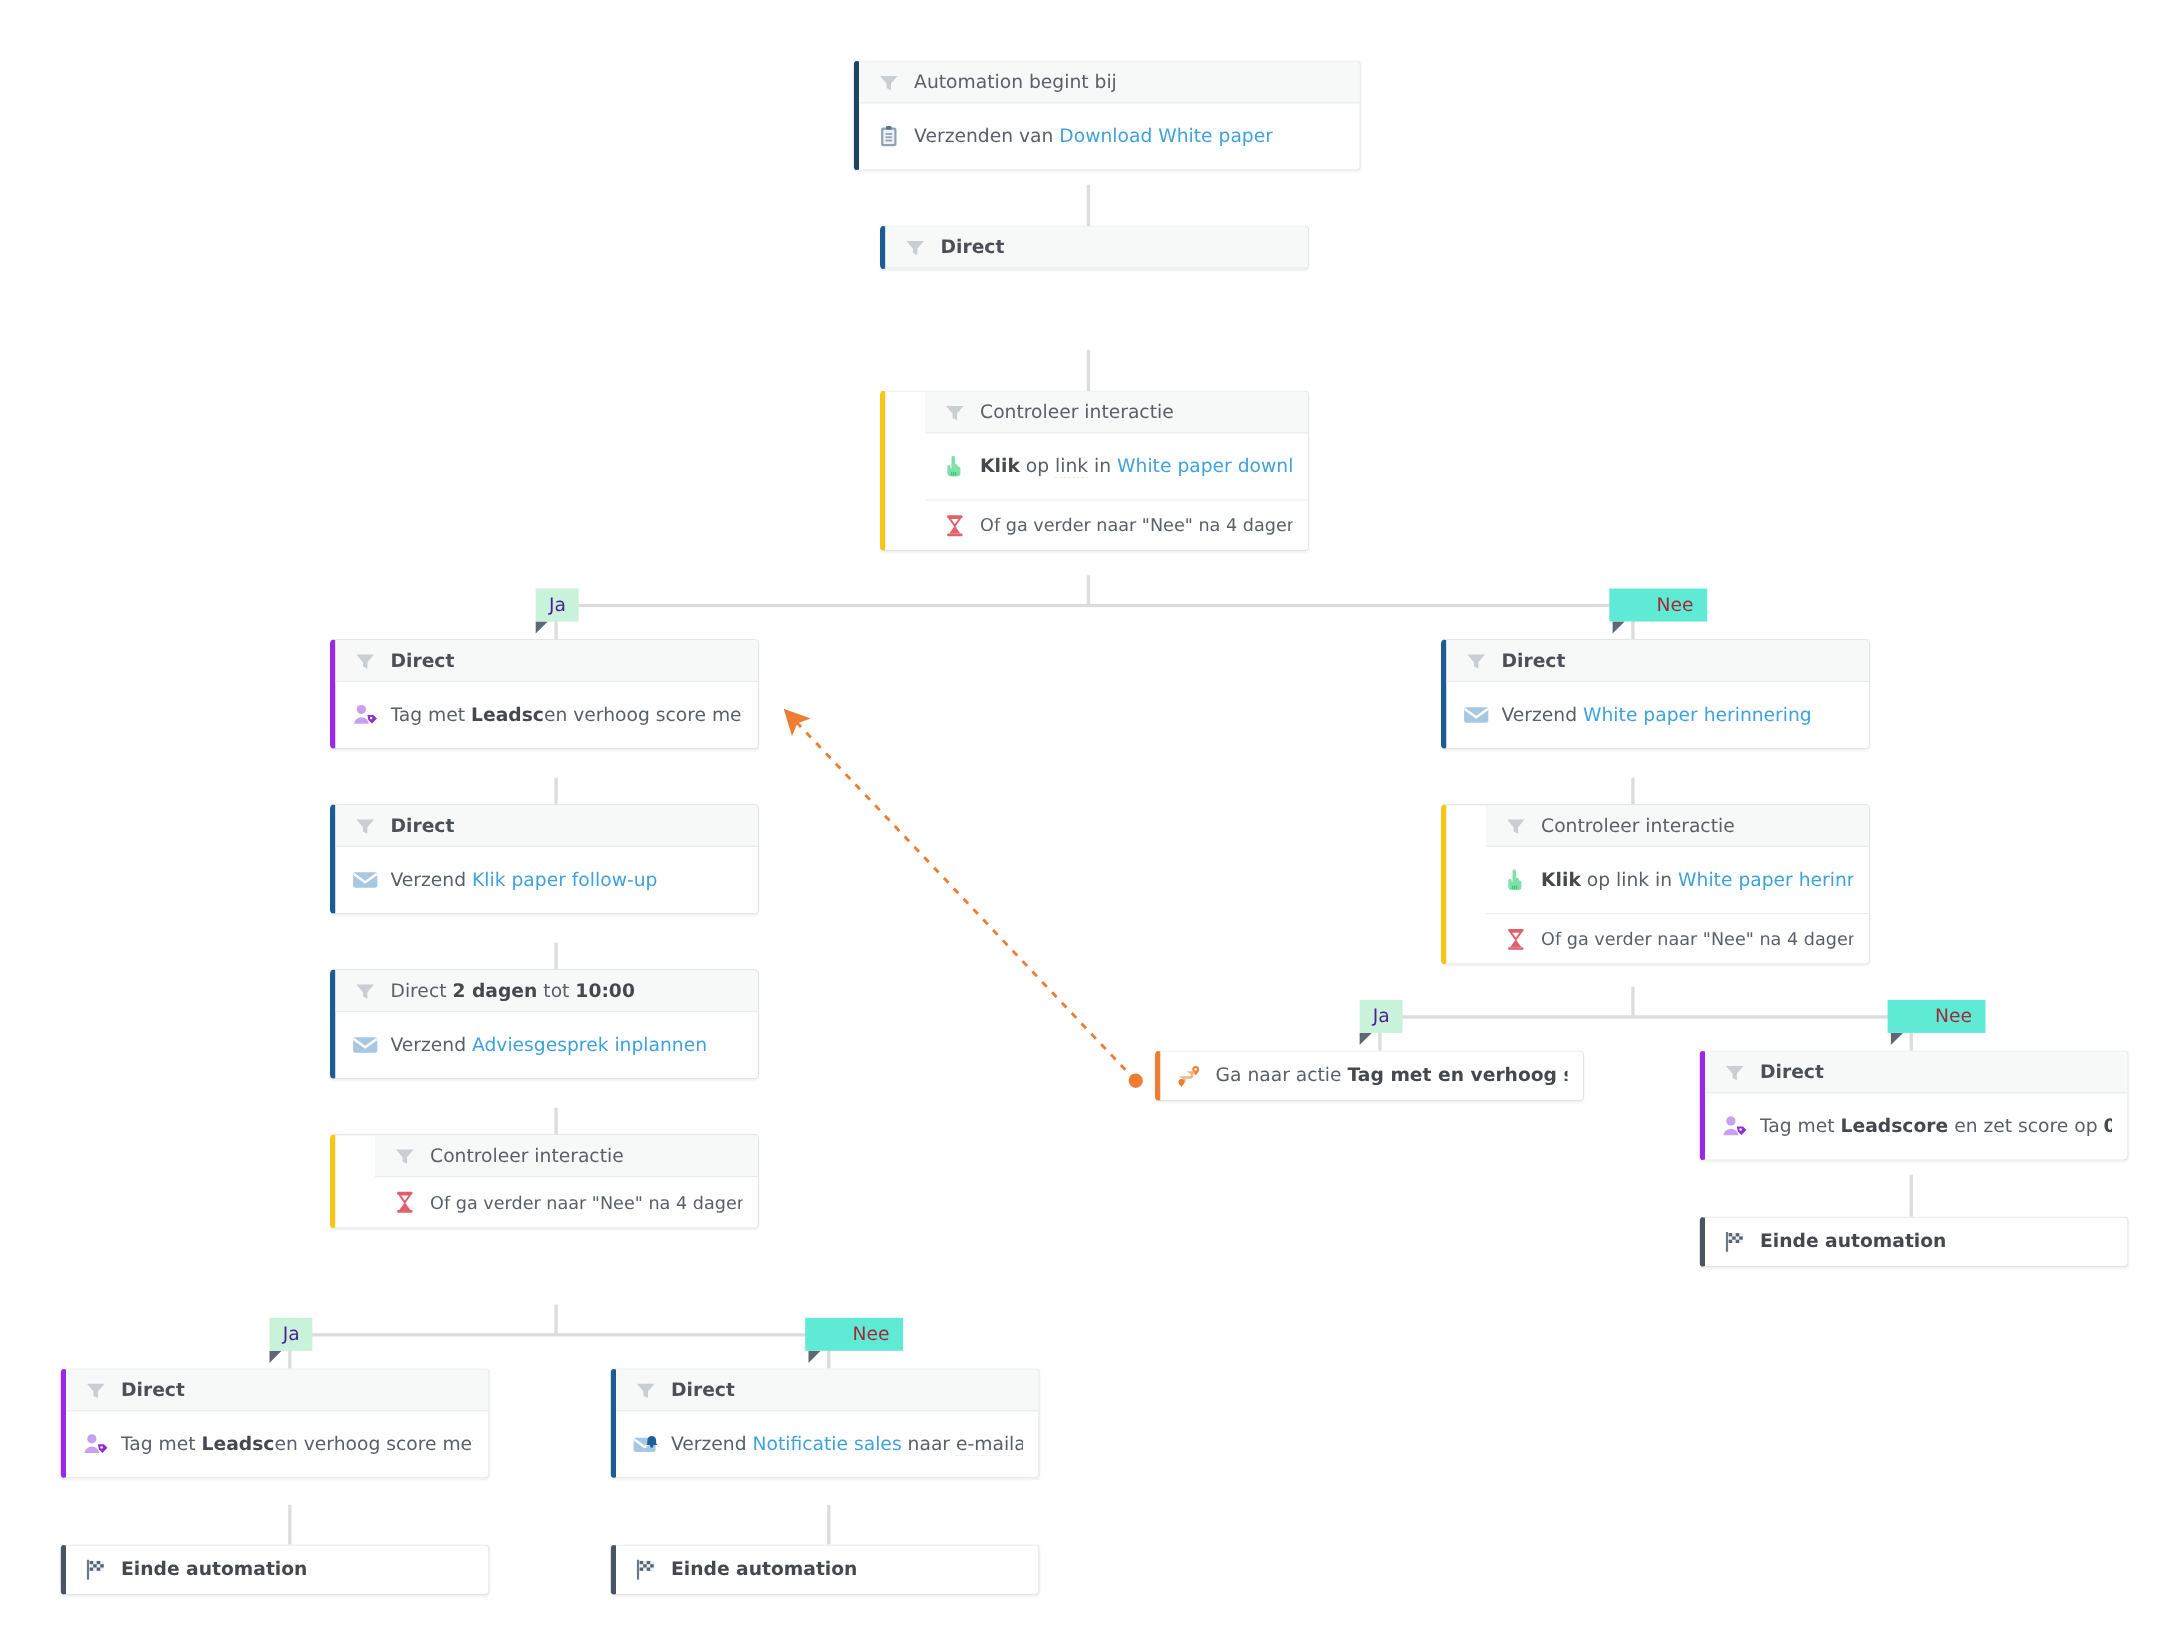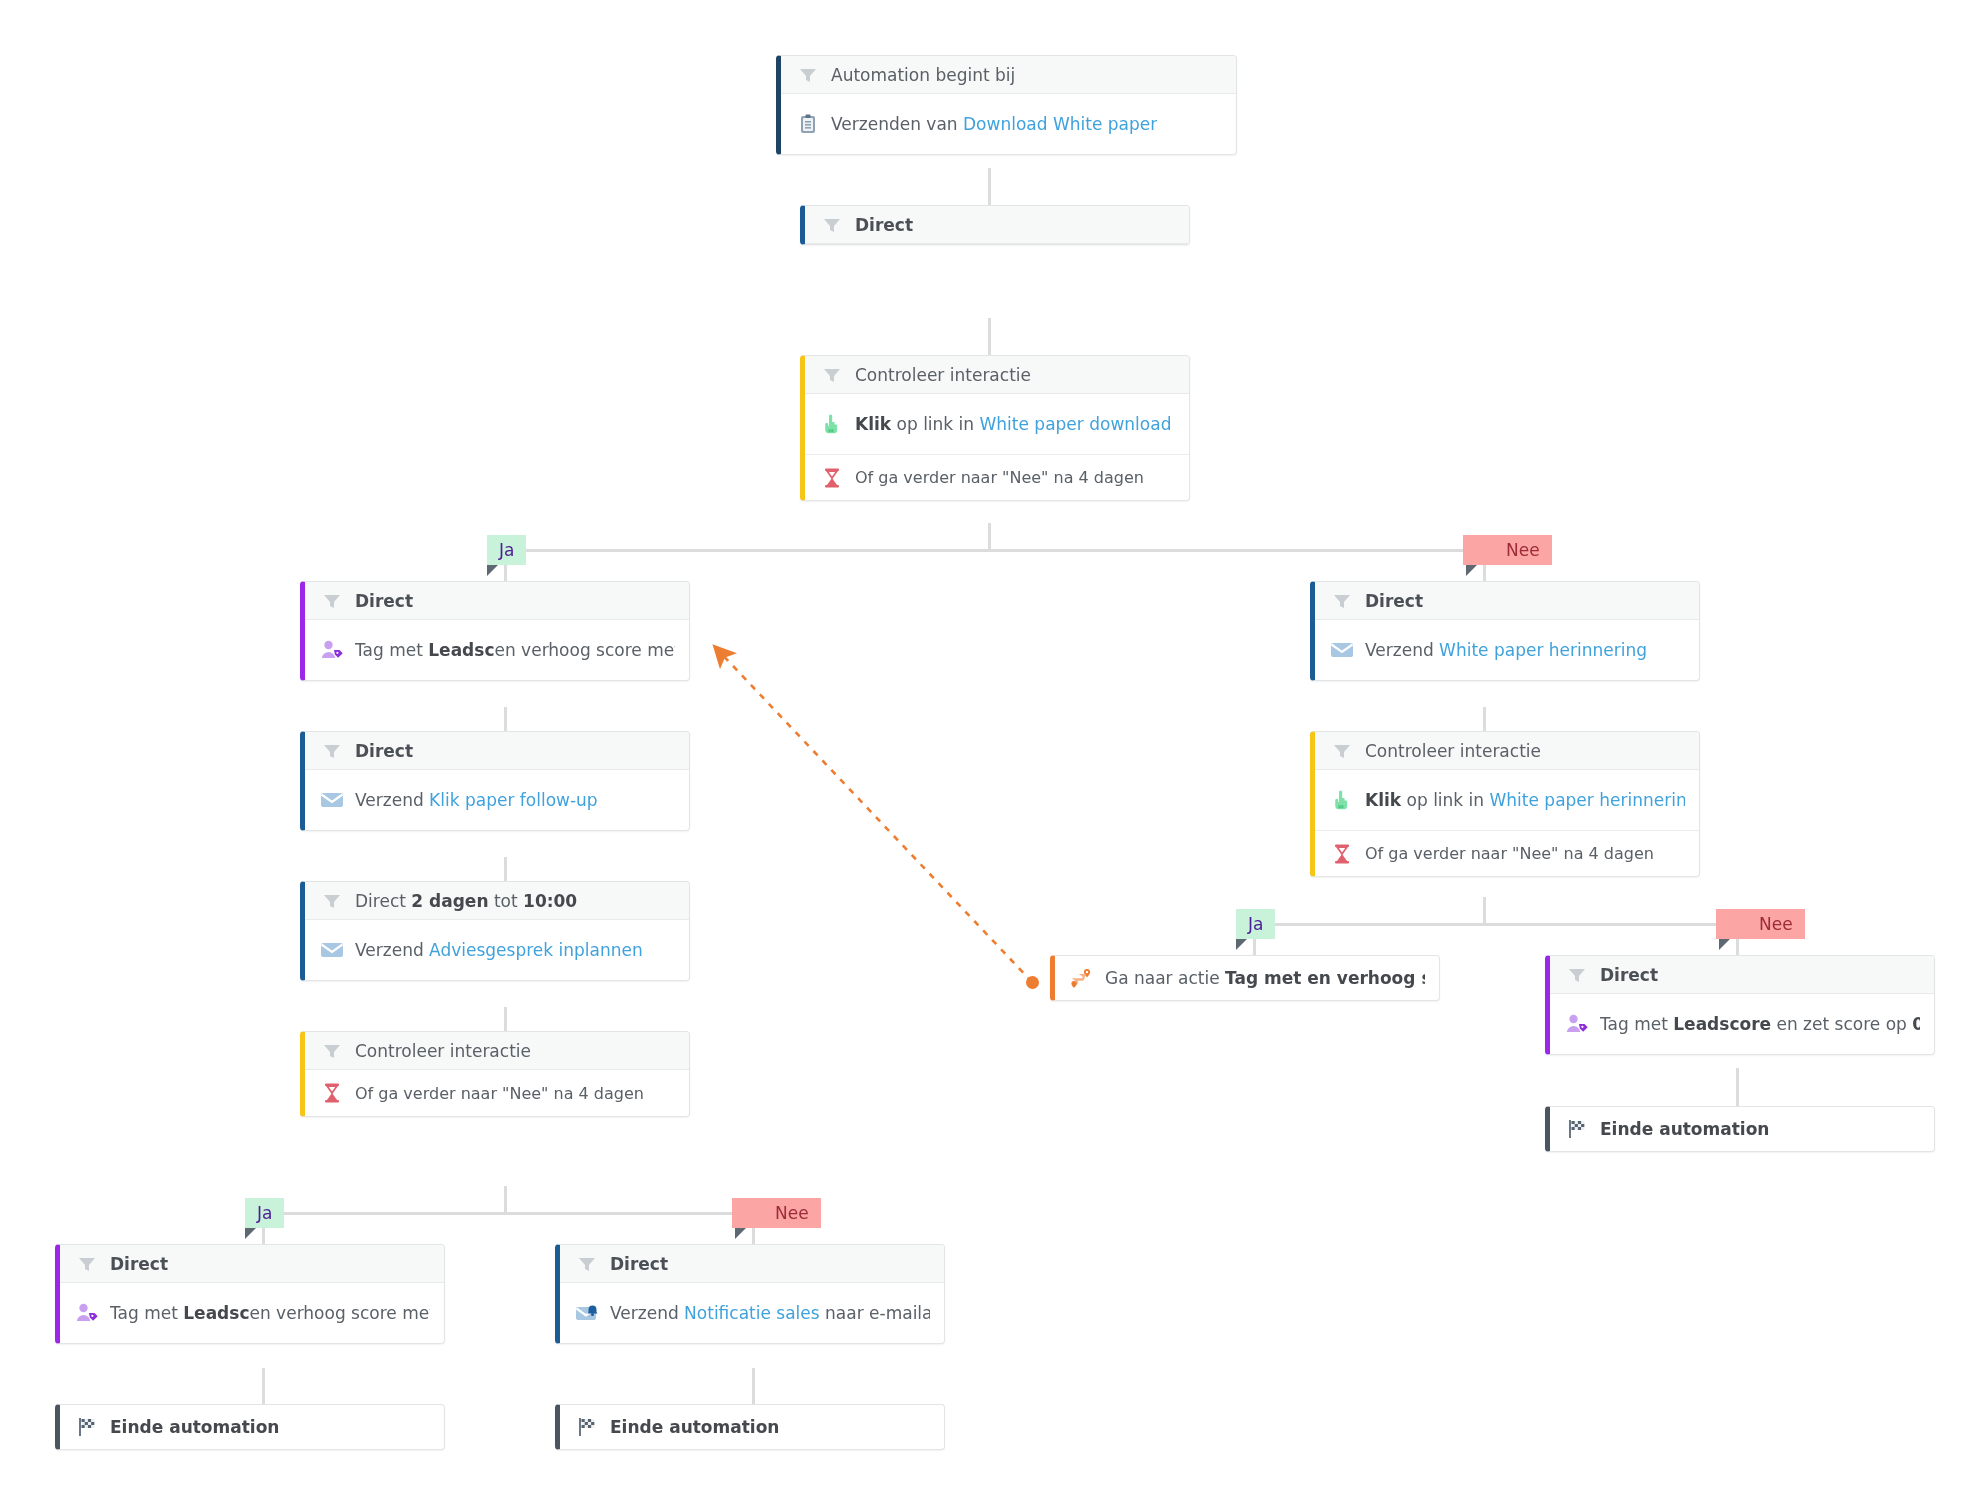--- a/index.html
+++ b/index.html
@@ -39,37 +39,37 @@
     position: absolute;
     height: 30px;
     line-height: 30px;
     padding: 0 12px;
     font-size: 17px;
     z-index: 4;
     white-space: nowrap;
     text-align: center;
   }
   .pill.yes { background: #c8f2da; color: #4c1d95; }
-  .pill.no  { background: #fca5a5; color: #9e2b38; padding-left: 43px; }
+  .pill.no  { background: #5eead4; color: #9e2b38; padding-left: 43px; }
 
   
   .node {
     position: absolute;
     background: #ffffff;
     border: 1px solid #e2e4e6;
     border-left-width: 5px;
     border-left-style: solid;
     border-radius: 4px;
     box-shadow: 0 1px 2px rgba(0,0,0,0.06);
     z-index: 5;
     overflow: hidden;
   }
   .node.acc-navy   { border-left-color: #1f4463; }
   .node.acc-blue   { border-left-color: #1c5c94; }
-  .node.acc-amber  { border-left-color: #f5c518; }
+  .node.acc-amber  { border-left-color: #f5c518; padding-left: 36px; }
   .node.acc-purple { border-left-color: #9c27e8; }
   .node.acc-slate  { border-left-color: #4a5560; }
   .node.acc-orange { border-left-color: #ed7d31; }
 
   .node-head {
     background: #f7f8f8;
     border-bottom: 1px solid #e8eaec;
     height: 38px;
     display: flex;
     align-items: center;

